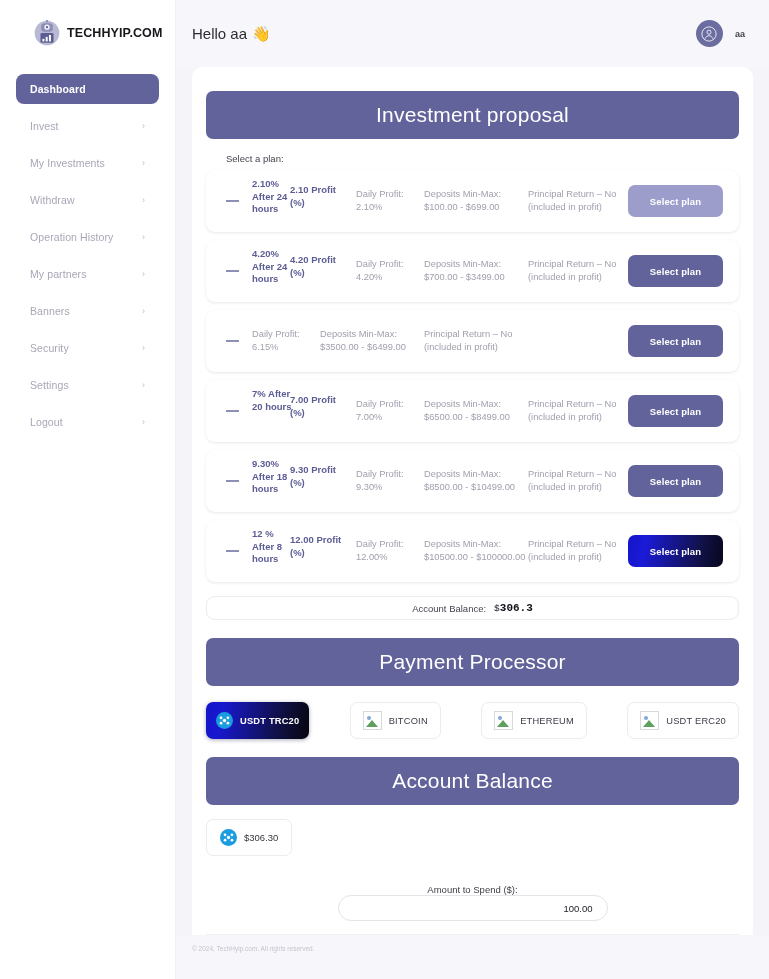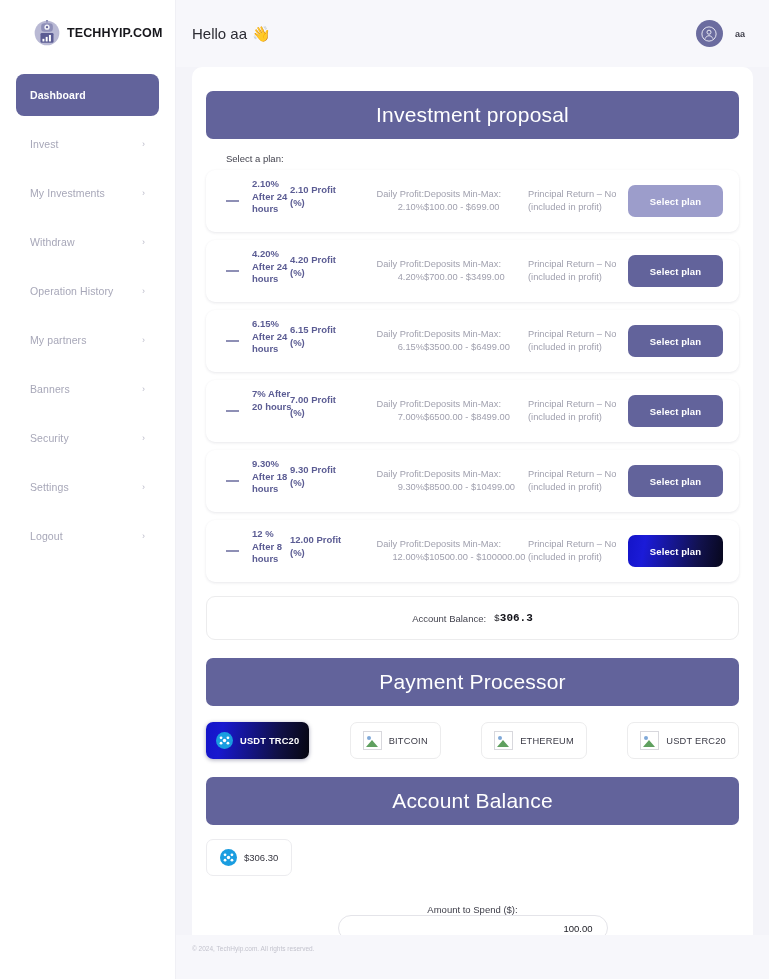--- a/index.html
+++ b/index.html
@@ -26,21 +26,21 @@
   }
   .brand-mark { width: 26px; height: 26px; flex: 0 0 26px; position: relative; }
   .brand-text {
     font-size: 12.5px; font-weight: 700; color: #17171c;
     letter-spacing: .1px; font-variant: small-caps;
     text-transform: uppercase;
   }
   .nav { padding: 0 16px; display: flex; flex-direction: column; gap: 0; }
   .nav-item {
     display: flex; align-items: center; justify-content: space-between;
-    height: 42px; padding: 0 14px; margin-bottom: 7px;
+    height: 30px; padding: 0 14px; margin-bottom: 7px;
     border-radius: 8px; cursor: pointer;
     font-size: 10.5px; color: #a7a7b8; letter-spacing: .1px;
   }
   .nav-item.active { background: #62639b; color: #ffffff; font-weight: 600; }
   .nav-item .chev { font-size: 9px; color: #b9b9c8; line-height: 1; }
   .nav-label { white-space: nowrap; }
 
   
   .main { flex: 1; height: 979px; display: flex; flex-direction: column; position: relative; }
   .topbar {
@@ -95,39 +95,39 @@
     position: absolute; left: 0; top: 3px; width: 46px;
     font-size: 9.5px; font-weight: 700; color: #5b5c93; line-height: 12.5px;
   }
   .plan-profit {
     position: absolute; left: 38px; top: 9px; width: 56px;
     font-size: 9.5px; font-weight: 700; color: #5b5c93; line-height: 12.5px;
   }
   .plan-col {
     font-size: 9.3px; color: #a0a0ae; line-height: 13.5px;
   }
-  .plan-col.daily { width: 68px; flex: 0 0 68px; text-align: right; }
+  .plan-col.daily { width: 68px; flex: 0 0 68px; }
   .plan-col.deposit { width: 104px; flex: 0 0 104px; }
   .plan-col.principal { width: 98px; flex: 0 0 98px; }
   .plan-btn {
     margin-left: auto;
     width: 95px; height: 32px; border: none; border-radius: 7px;
     background: #62639b; color: #fff;
     font-size: 9.5px; font-weight: 700; cursor: pointer;
     font-family: "Liberation Sans", sans-serif;
     letter-spacing: .1px;
   }
   .plan-btn.muted { background: #9c9dcb; }
   .plan-btn.accent { background: linear-gradient(100deg,#1414c8 0%,#1b1bd8 18%,#12124f 72%,#07071c 100%); }
 
   
   .balance-box {
     margin-top: 14px;
     border: 1px solid #ececed; border-radius: 9px;
-    height: 44px; display: flex; align-items: center; justify-content: center;
+    height: 24px; display: flex; align-items: center; justify-content: center;
     gap: 8px; background: #fff;
   }
   .balance-label { font-size: 9.5px; color: #44444f; }
   .balance-value { font-size: 11px; color: #111118; font-weight: 700; font-family: Liberation Mono, monospace; }
   .balance-value .cur { font-weight: 400; font-size: 9.5px; }
 
   
   .processors {
     display: flex; justify-content: space-between;
     margin-top: 16px;
@@ -310,24 +310,20 @@
               <span class="plan-profit">4.20 Profit (%)</span>
             </div>
             <div class="plan-col daily">Daily Profit: 4.20%</div>
             <div class="plan-col deposit">Deposits Min-Max: $700.00 - $3499.00</div>
             <div class="plan-col principal">Principal Return – No (included in profit)</div>
             <button class="plan-btn">Select plan</button>
           </div>
 
           <div class="plan-row">
             <span class="plan-dash"></span>
-            <div class="plan-term-wrap">
-              <span class="plan-term">6.15% After 24 hours</span>
-              <span class="plan-profit">6.15 Profit (%)</span>
-            </div>
             <div class="plan-col daily">Daily Profit: 6.15%</div>
             <div class="plan-col deposit">Deposits Min-Max: $3500.00 - $6499.00</div>
             <div class="plan-col principal">Principal Return – No (included in profit)</div>
             <button class="plan-btn">Select plan</button>
           </div>
 
           <div class="plan-row">
             <span class="plan-dash"></span>
             <div class="plan-term-wrap">
               <span class="plan-term">7% After 20 hours</span>

